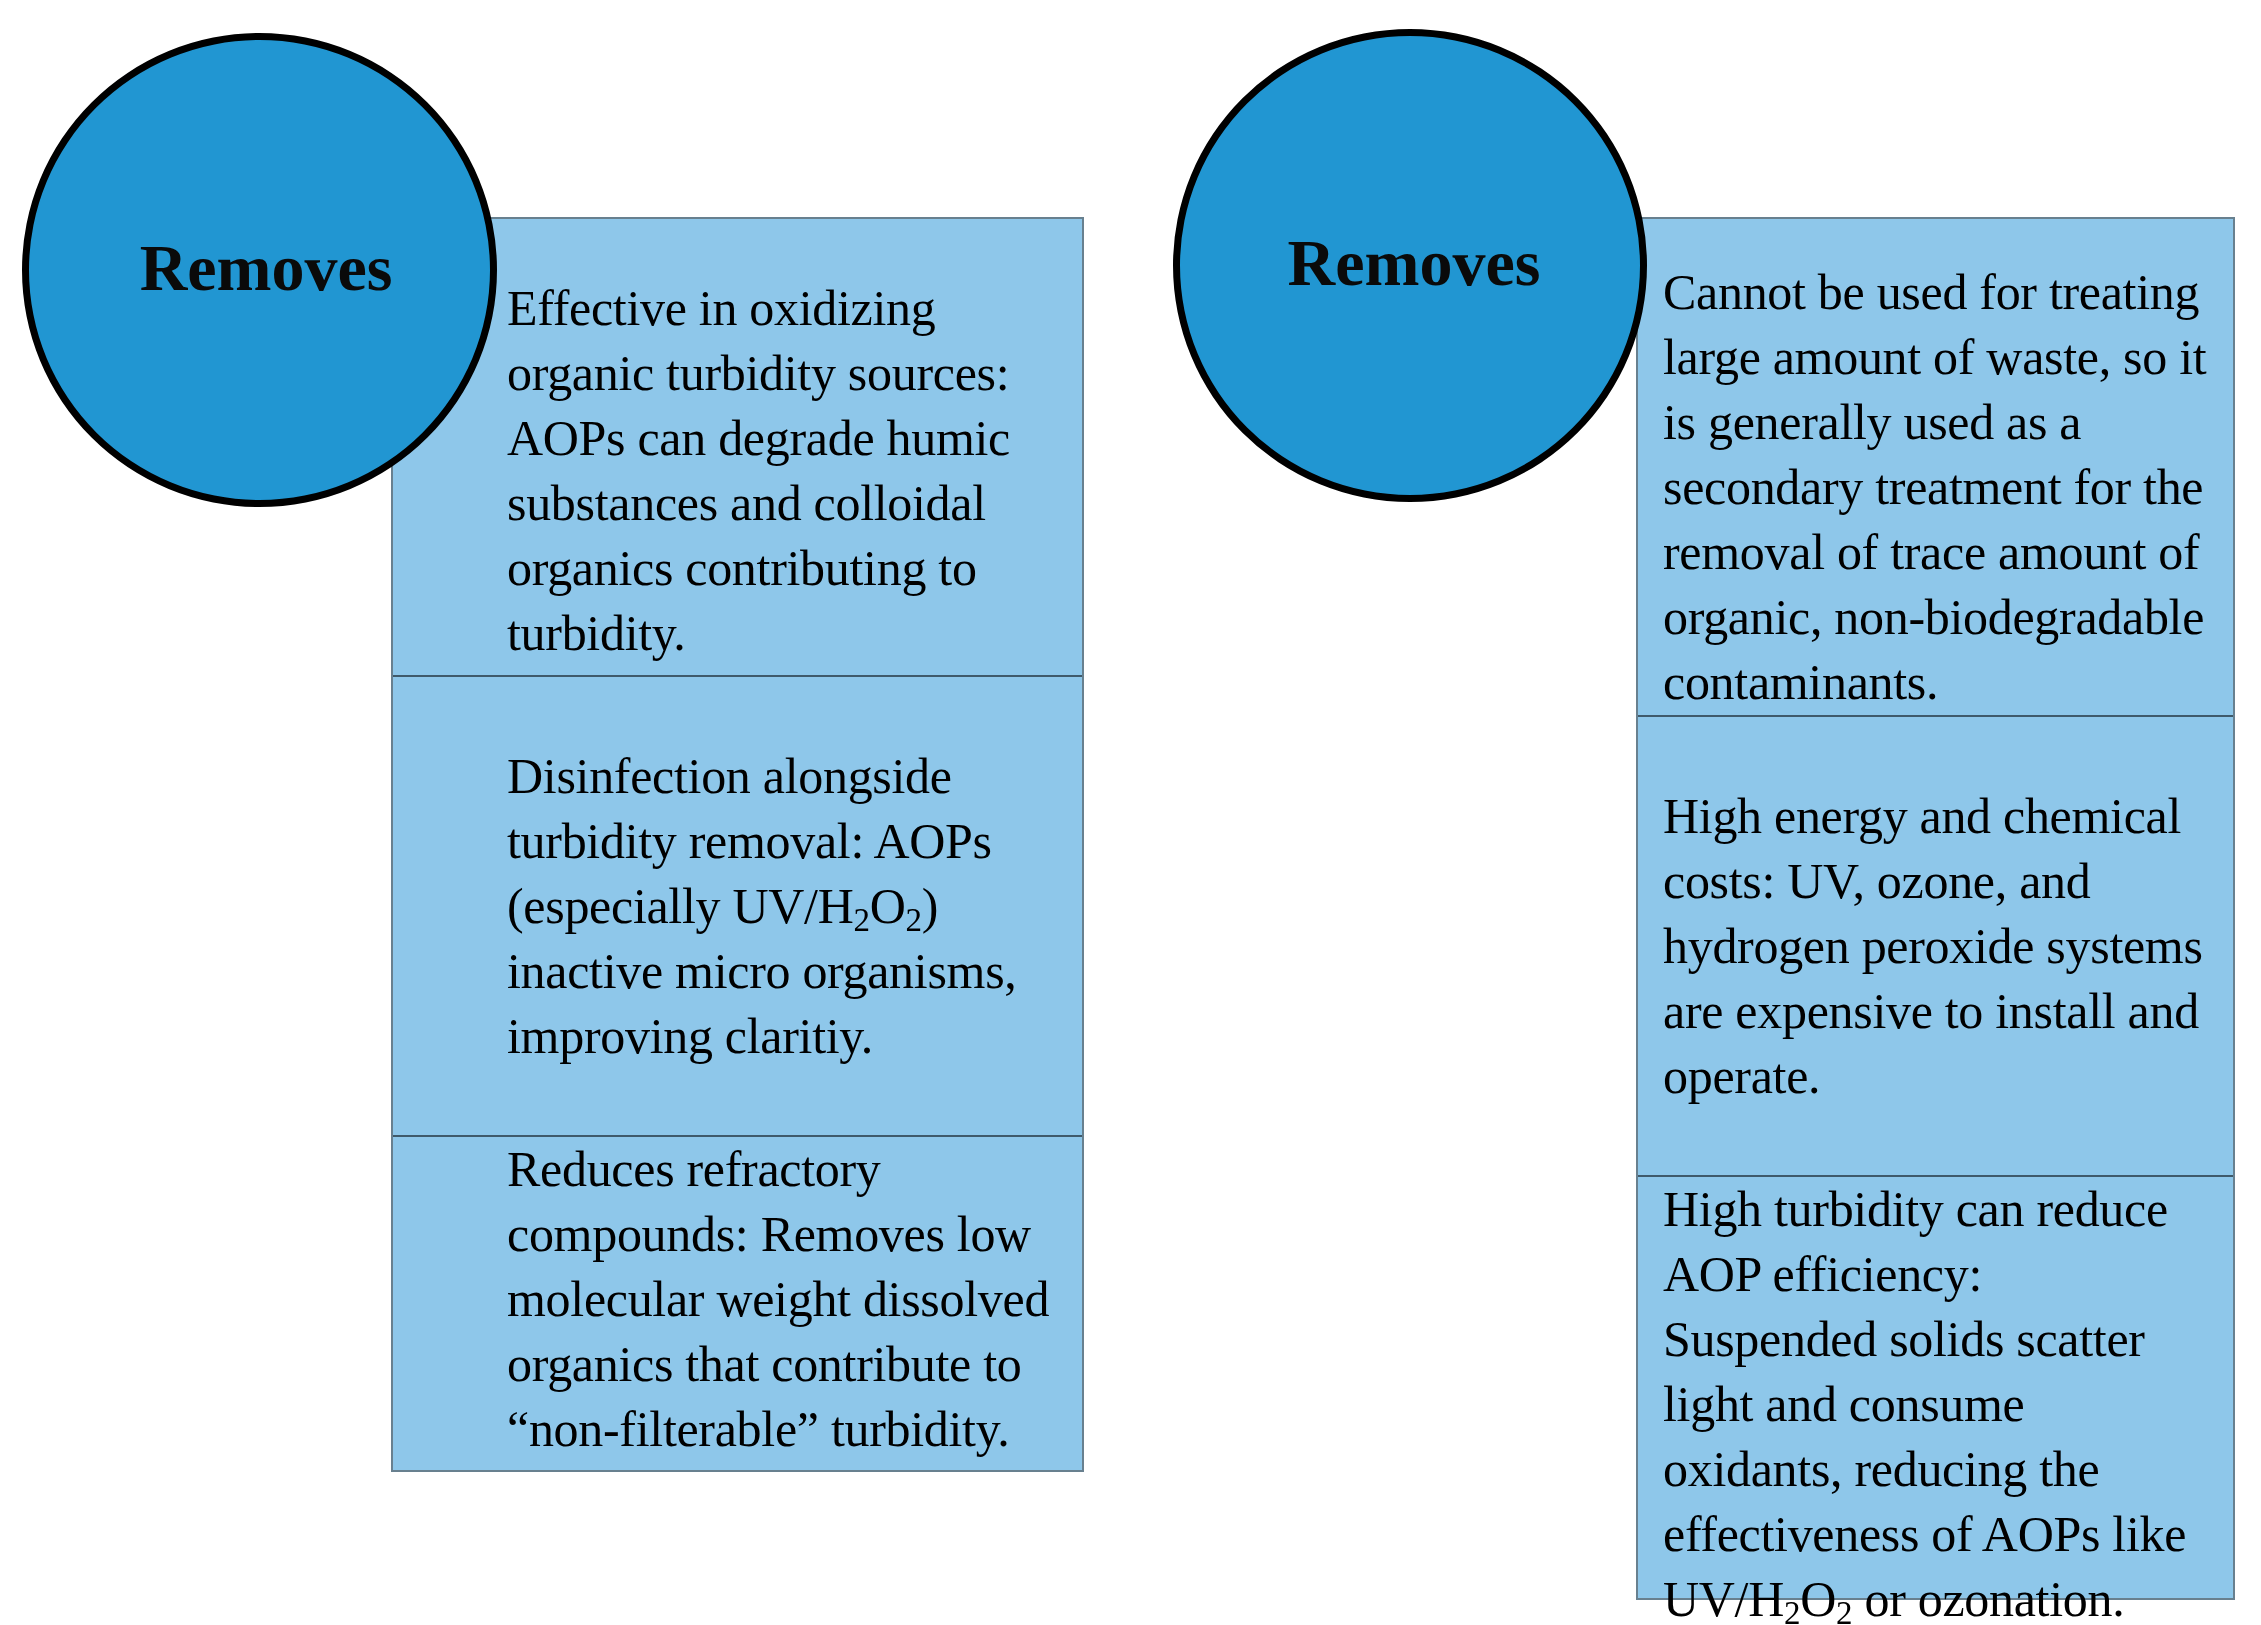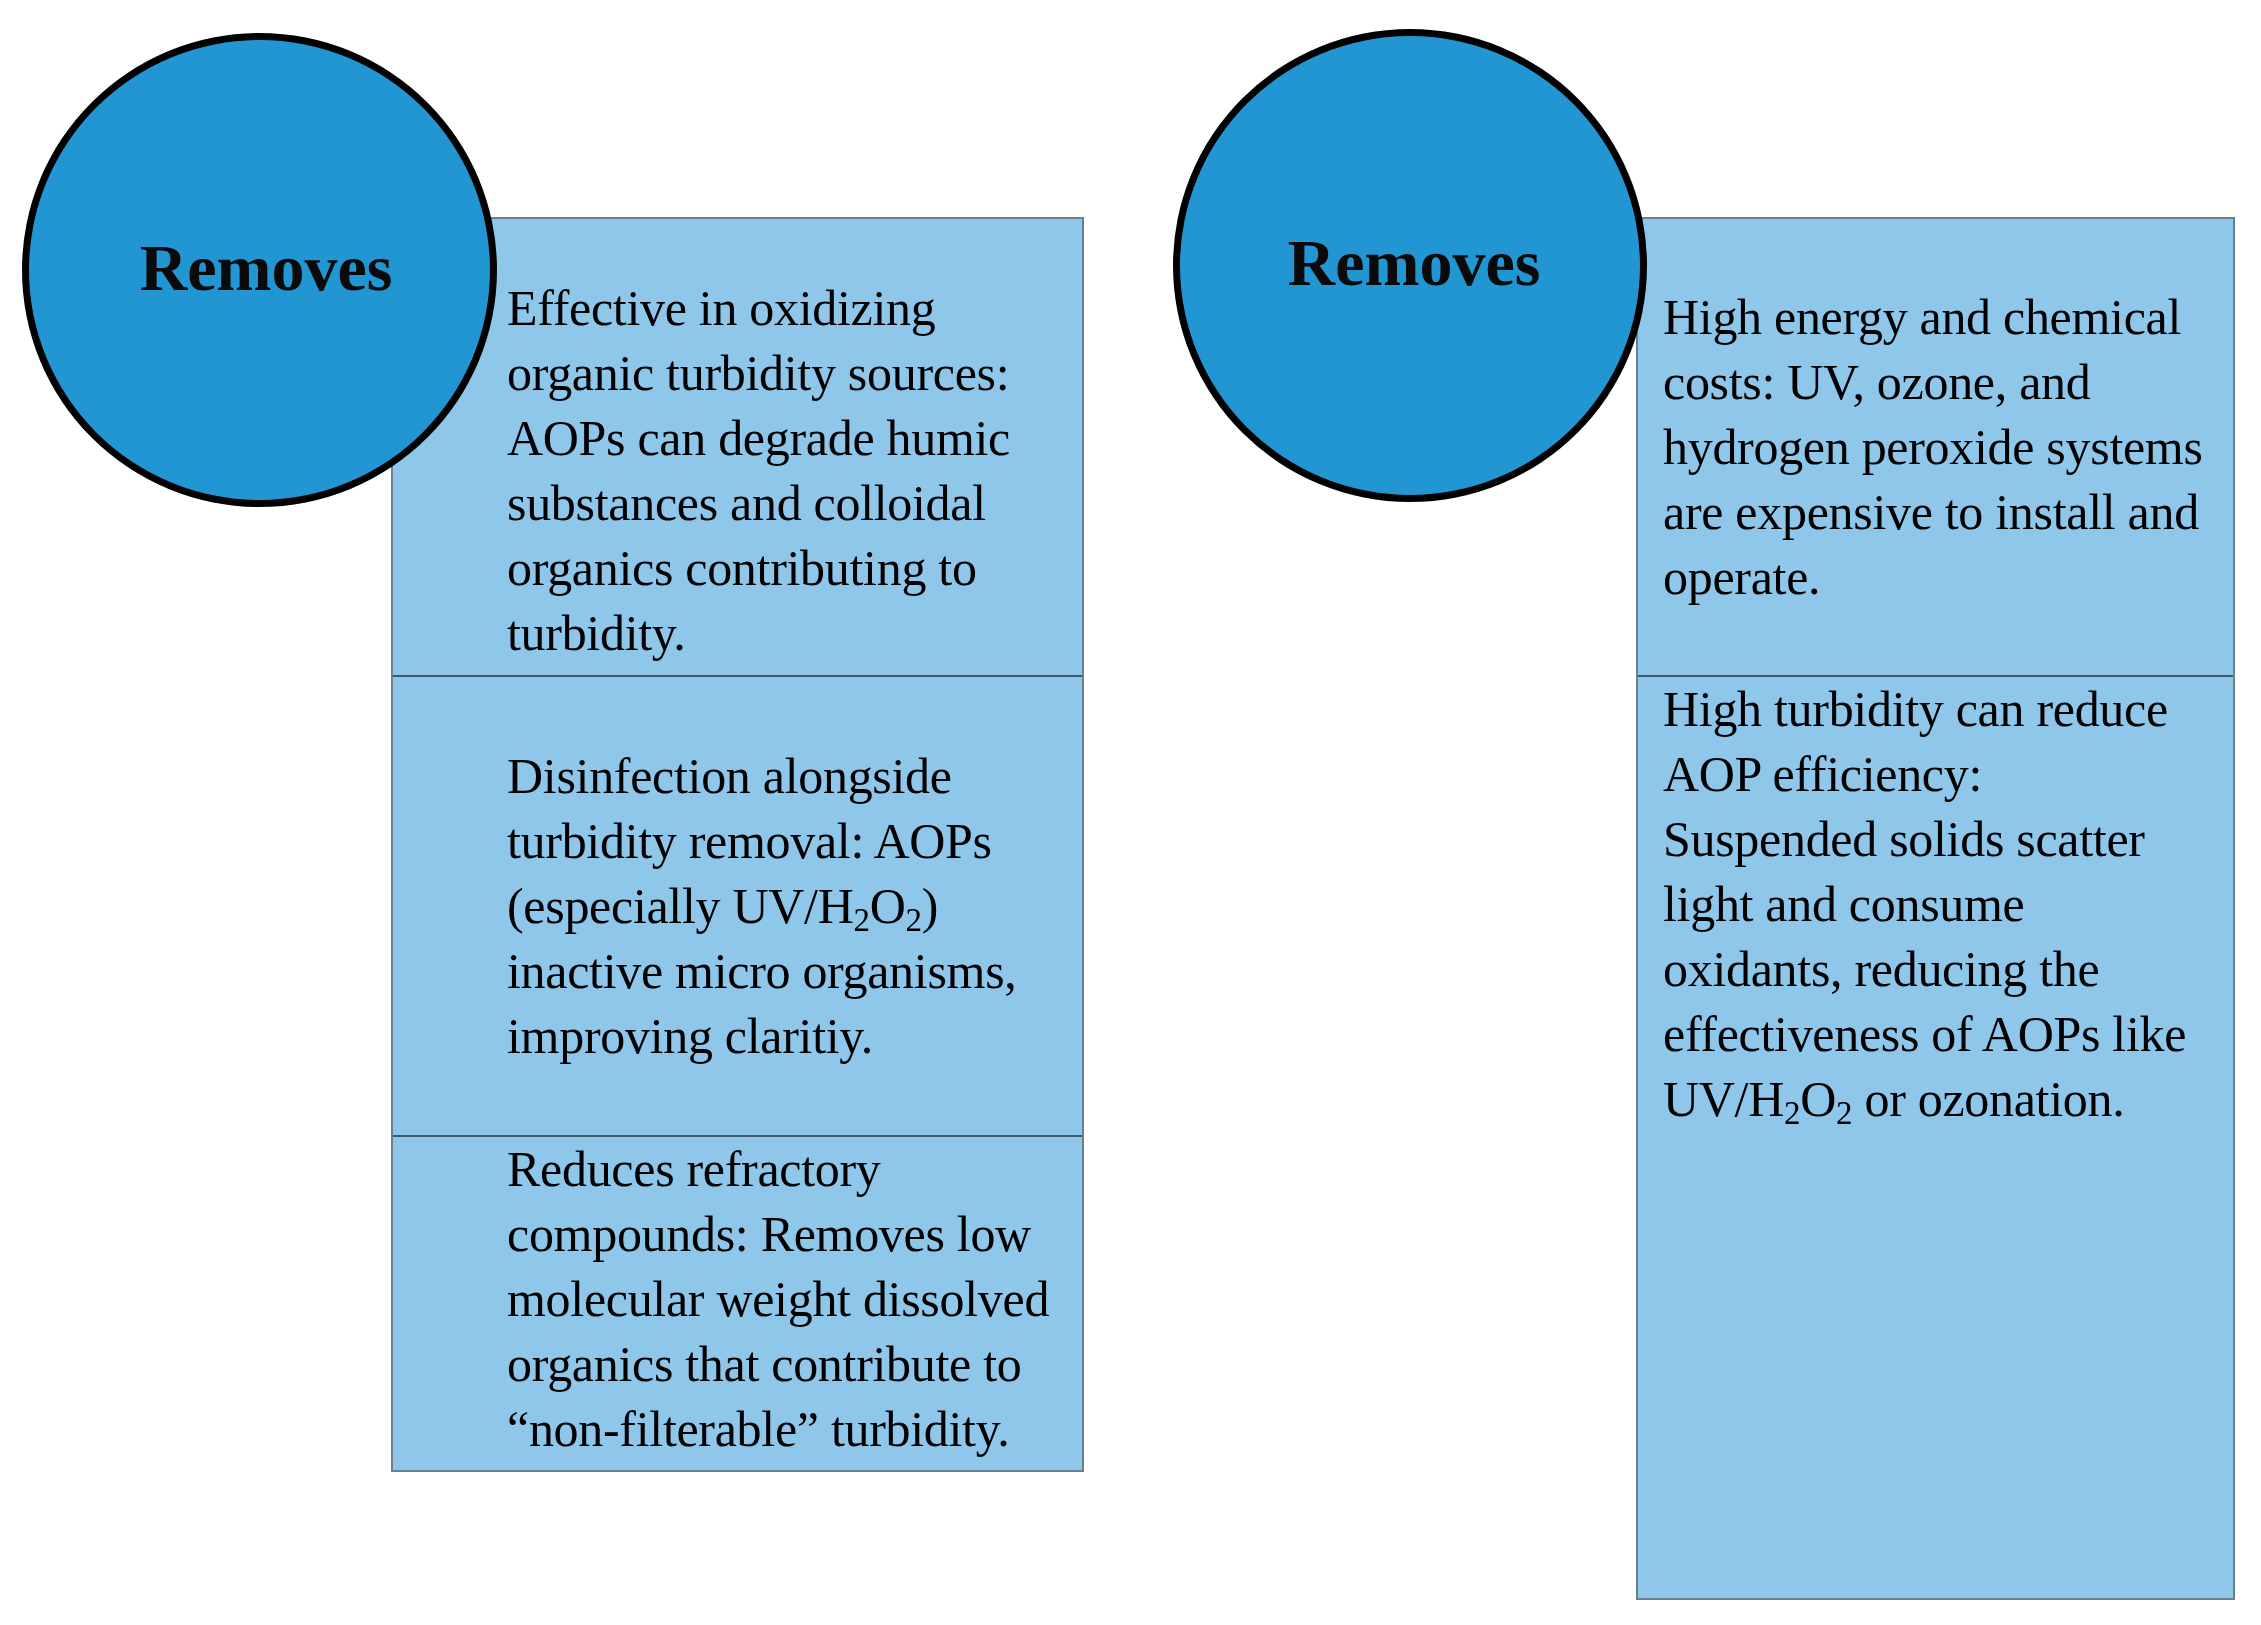--- a/index.html
+++ b/index.html
@@ -135,20 +135,23 @@
     </div>
     <div class="box-cell" id="merit-cell-2">
       <div class="box-text">Disinfection alongside turbidity removal: AOPs (especially UV/H<sub>2</sub>O<sub>2</sub>) inactive micro organisms, improving claritiy.</div>
     </div>
     <div class="box-cell" id="merit-cell-3">
       <div class="box-text">Reduces refractory compounds: Removes low molecular weight dissolved organics that contribute to “non-filterable” turbidity.</div>
     </div>
   </div>
 
   <div class="box-column" id="demerits-column">
+    <div class="box-cell" id="demerit-cell-1">
+      <div class="box-text">Cannot be used for treating large amount of waste, so it is generally used as a secondary treatment for the removal of trace amount of organic, non-biodegradable contaminants.</div>
+    </div>
     <div class="box-cell" id="demerit-cell-2">
       <div class="box-text">High energy and chemical costs: UV, ozone, and hydrogen peroxide systems are expensive to install and operate.</div>
     </div>
     <div class="box-cell" id="demerit-cell-3">
       <div class="box-text">High turbidity can reduce AOP efficiency: Suspended solids scatter light and consume oxidants, reducing the effectiveness of AOPs like UV/H<sub>2</sub>O<sub>2</sub> or ozonation.</div>
     </div>
   </div>
 
   <div class="circle" id="merits-circle">
     <span class="circle-label">Removes</span>

